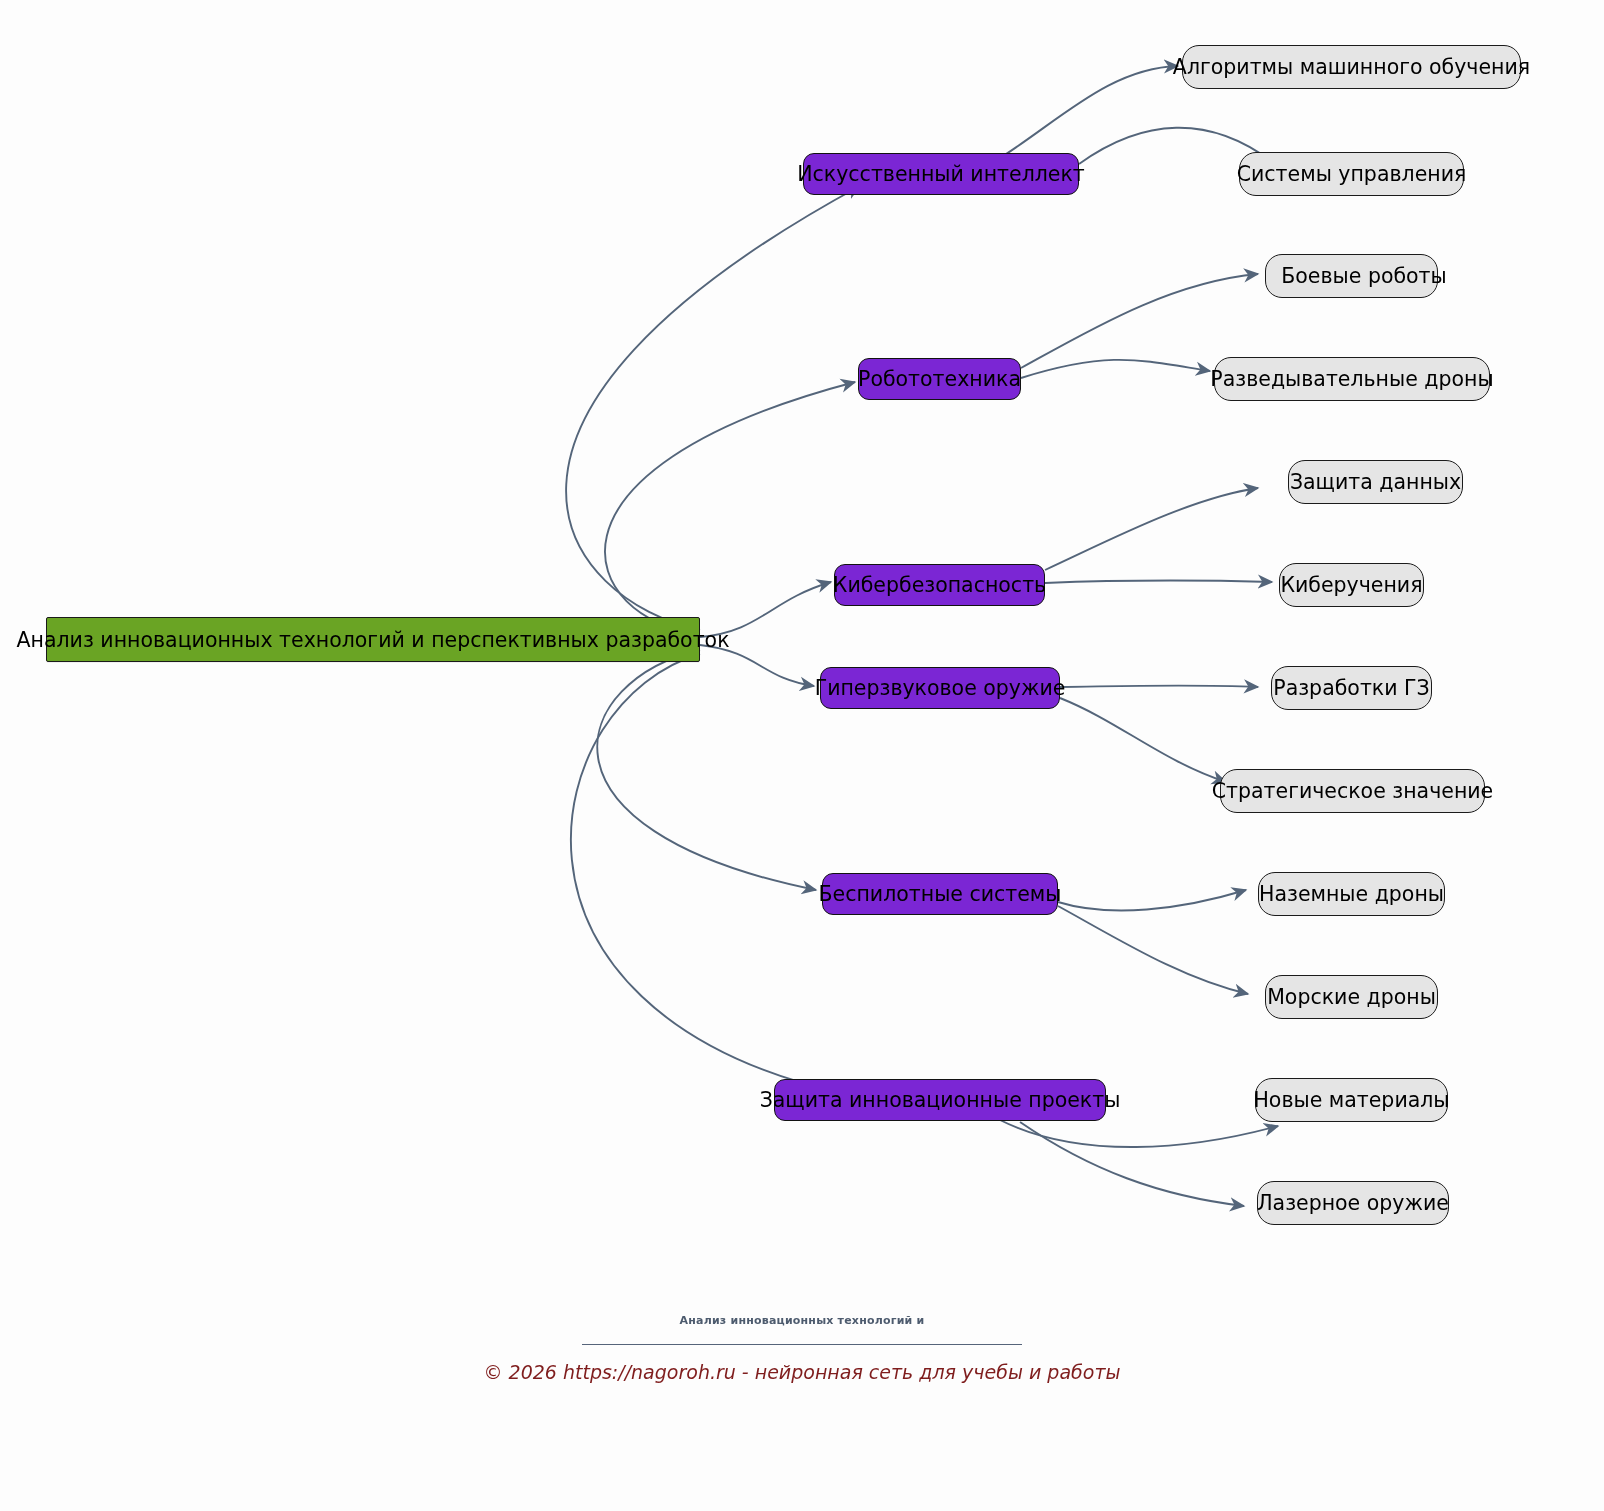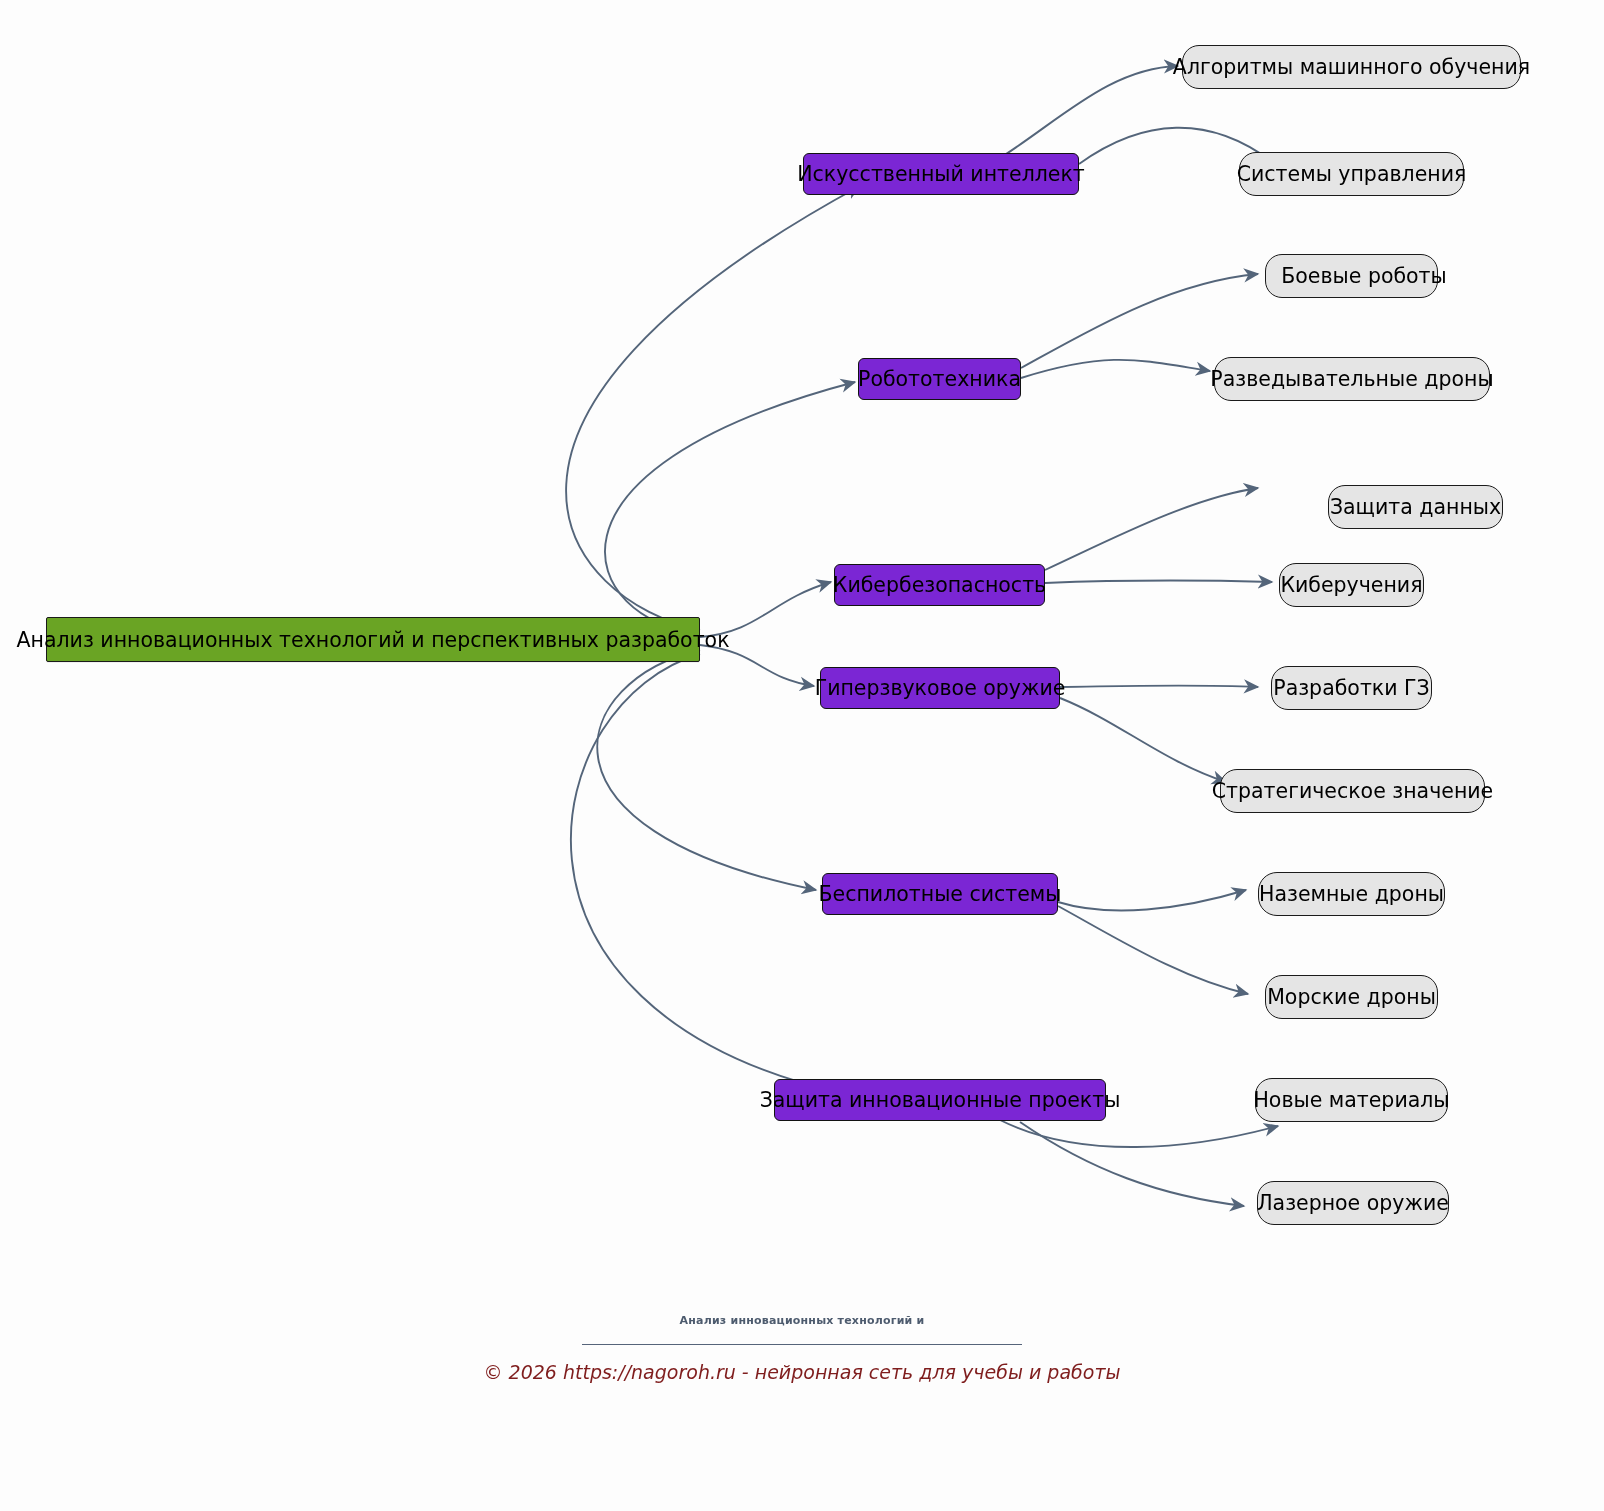--- a/index.html
+++ b/index.html
@@ -42,21 +42,21 @@
     font-size: 20.5px;
     border-radius: 2px;
     padding: 0 13px;
     box-shadow: 0 1px 0 rgba(0,0,0,0.05);
   }
   .node-branch {
     background: #7b26d4;
     border: 1.7px solid #121212;
     color: #000000;
     font-size: 20.5px;
-    border-radius: 6px;
+    border-radius: 11px;
     padding: 0 15px;
   }
   .node-leaf {
     background: #e5e5e5;
     border: 1.7px solid #1b1b1b;
     color: #000000;
     font-size: 20.5px;
     border-radius: 17px;
     padding: 0 15px;
   }
@@ -148,41 +148,41 @@
   <div class="node node-leaf" style="left:1265px; top:254px; width:173px; height:44px;padding-left:40px;">
     <span>Боевые роботы</span>
   </div>
   <div class="node node-leaf" style="left:1214px; top:357px; width:276px; height:44px;">
     <span>Разведывательные дроны</span>
   </div>
 
   <div class="node node-branch" style="left:834px; top:564px; width:211px; height:42px;">
     <span>Кибербезопасность</span>
   </div>
-  <div class="node node-leaf" style="left:1328px; top:460px; width:175px; height:44px;margin-top:25px;">
+  <div class="node node-leaf" style="left:1288px; top:460px; width:175px; height:44px;">
     <span>Защита данных</span>
   </div>
   <div class="node node-leaf" style="left:1279px; top:563px; width:145px; height:44px;">
     <span>Киберучения</span>
   </div>
 
   <div class="node node-branch" style="left:820px; top:667px; width:240px; height:42px;">
     <span>Гиперзвуковое оружие</span>
   </div>
   <div class="node node-leaf" style="left:1271px; top:666px; width:161px; height:44px;">
     <span>Разработки ГЗ</span>
   </div>
   <div class="node node-branch" style="left:822px; top:873px; width:236px; height:42px;">
     <span>Беспилотные системы</span>
   </div>
 
   <div class="node node-leaf" style="left:1220px; top:769px; width:265px; height:44px;">
     <span>Стратегическое значение</span>
   </div>
-  <div class="node node-leaf" style="left:1258px; top:872px; width:187px; height:44px;border-radius:19px;">
+  <div class="node node-leaf" style="left:1258px; top:872px; width:187px; height:44px;">
     <span>Наземные дроны</span>
   </div>
   <div class="node node-leaf" style="left:1265px; top:975px; width:173px; height:44px;">
     <span>Морские дроны</span>
   </div>
 
   <div class="node node-branch" style="left:774px; top:1079px; width:332px; height:42px;">
     <span>Защита инновационные проекты</span>
   </div>
   <div class="node node-leaf" style="left:1255px; top:1078px; width:193px; height:44px;">

